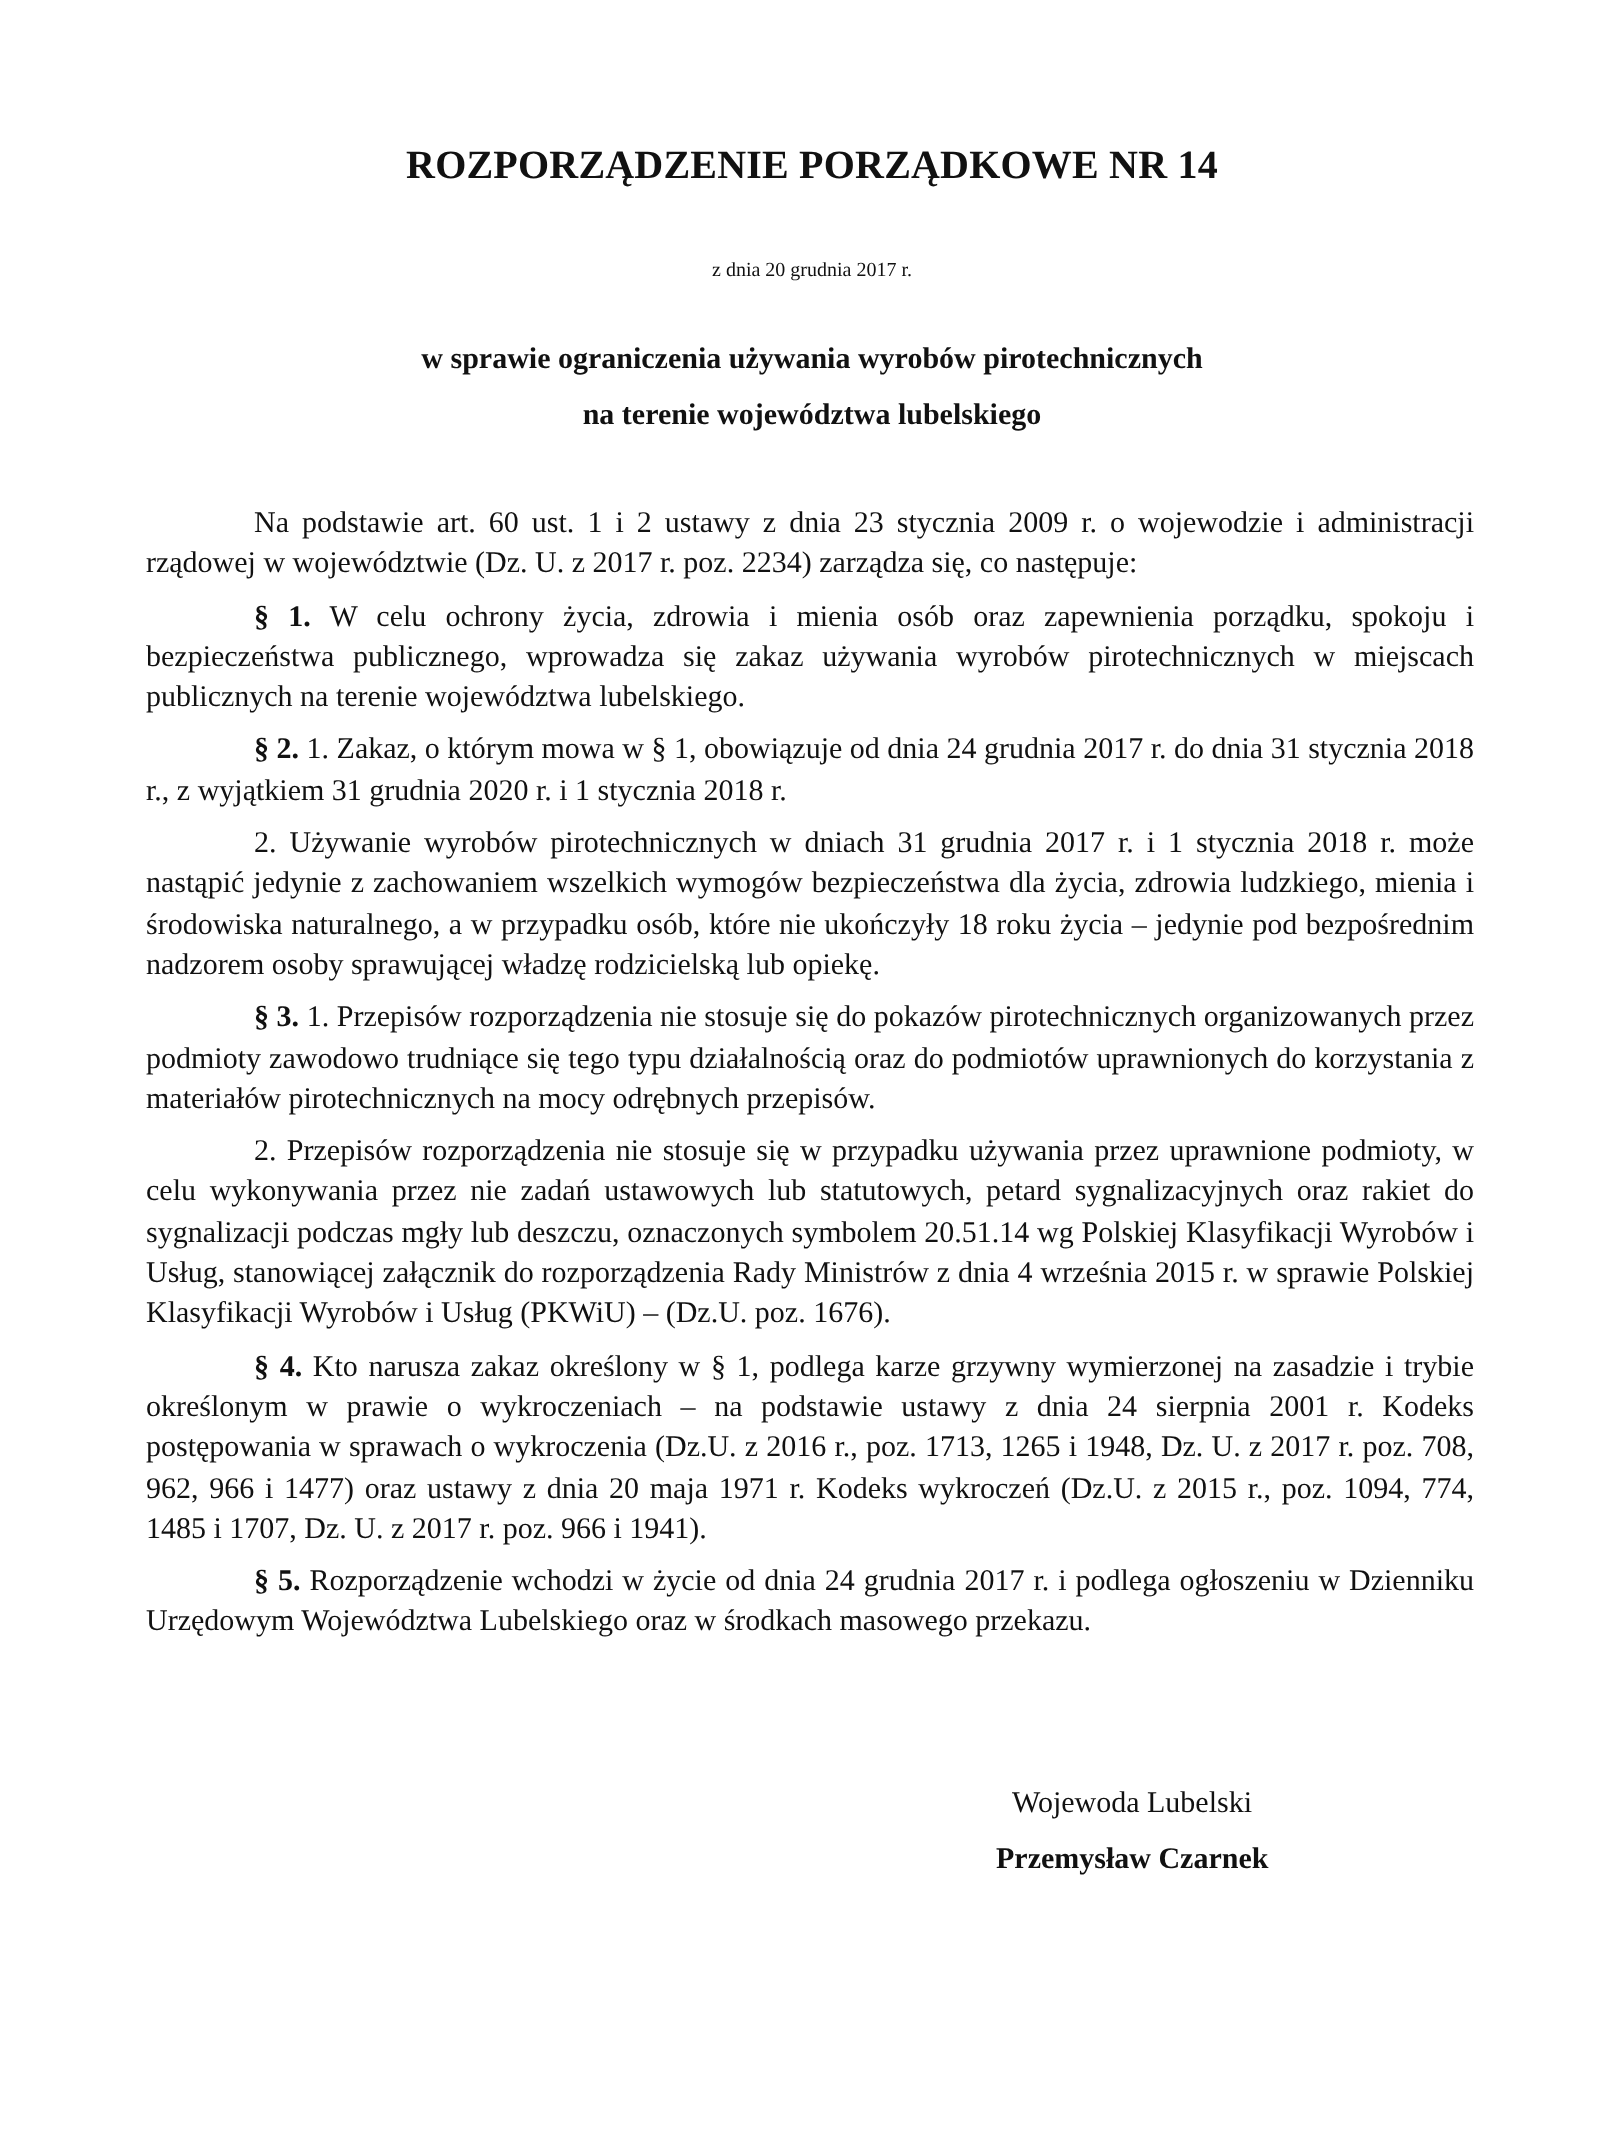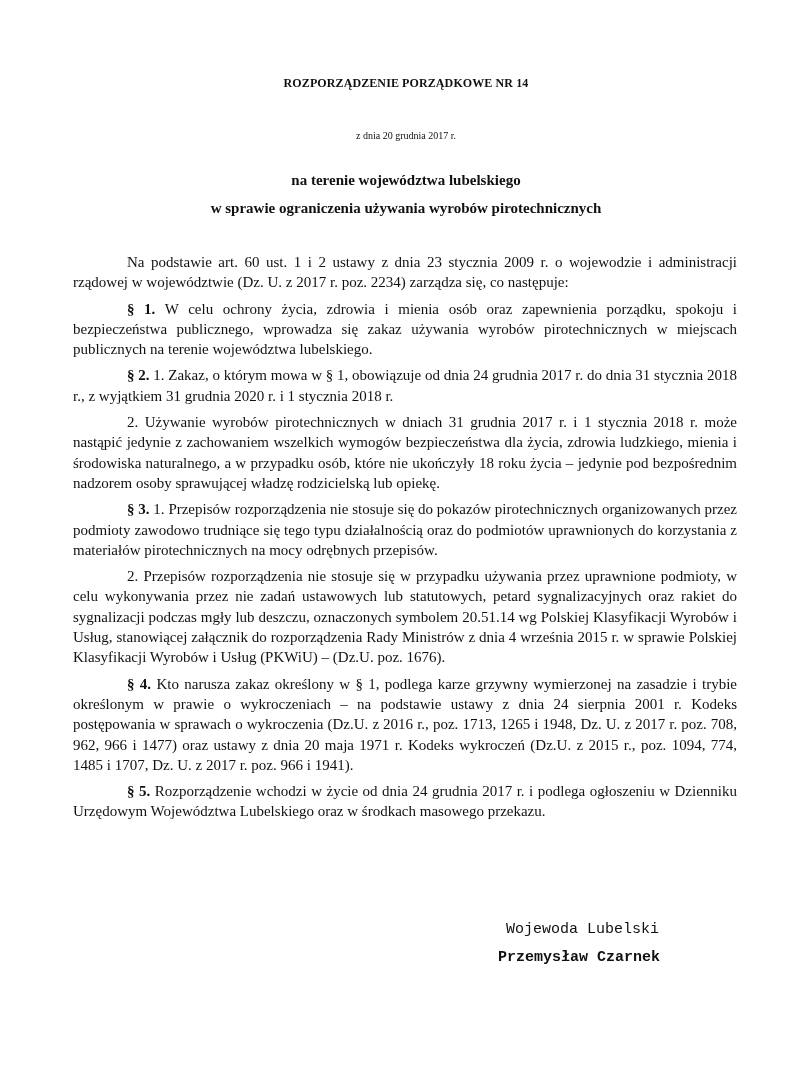--- a/index.html
+++ b/index.html
@@ -23,21 +23,21 @@
     }
     .title-block {
       position: absolute;
       left: 0;
       width: 812px;
       text-align: center;
     }
     .title {
       top: 74px;
       font-weight: bold;
-      font-size: 12px;
+      font-size: 20px;
       line-height: 19px;
       letter-spacing: 0.1px;
     }
     .date {
       top: 127px;
       font-size: 10px;
       line-height: 18px;
     }
     .subject {
       top: 166px;
@@ -61,37 +61,37 @@
     .sect {
       font-weight: bold;
     }
     .signature {
       position: absolute;
       left: 506px;
       font-size: 15px;
       line-height: 18px;
       white-space: nowrap;
     }
-    .sig-role { top: 921px; font-family: Liberation Mono, monospace; }
-    .sig-name { top: 949px; font-weight: bold; left: 498px; font-family: Liberation Mono, monospace; }
+    .sig-role { top: 893px; }
+    .sig-name { top: 921px; font-weight: bold; left: 498px; }
   </style>
 </head>
 <body>
 
 <div class="page">
 
   <div class="title-block title">
     <div>ROZPORZĄDZENIE PORZĄDKOWE NR 14</div>
   </div>
 
   <div class="title-block date">z dnia 20 grudnia 2017 r.</div>
 
   <div class="title-block subject">
+    <div>w sprawie ograniczenia używania wyrobów pirotechnicznych</div>
     <div>na terenie województwa lubelskiego</div>
-    <div>w sprawie ograniczenia używania wyrobów pirotechnicznych</div>
   </div>
 
   <div class="body">
     <p class="para">Na podstawie art. 60 ust. 1 i 2 ustawy z dnia 23 stycznia 2009 r. o wojewodzie i administracji rządowej w województwie (Dz. U. z 2017 r. poz. 2234) zarządza się, co następuje:</p>
 
     <p class="para">
       <span class="sect">§ 1.</span><span> W celu ochrony życia, zdrowia i mienia osób oraz zapewnienia porządku, spokoju i bezpieczeństwa publicznego, wprowadza się zakaz używania wyrobów pirotechnicznych w miejscach publicznych na terenie województwa lubelskiego.</span>
     </p>
 
     <p class="para">

